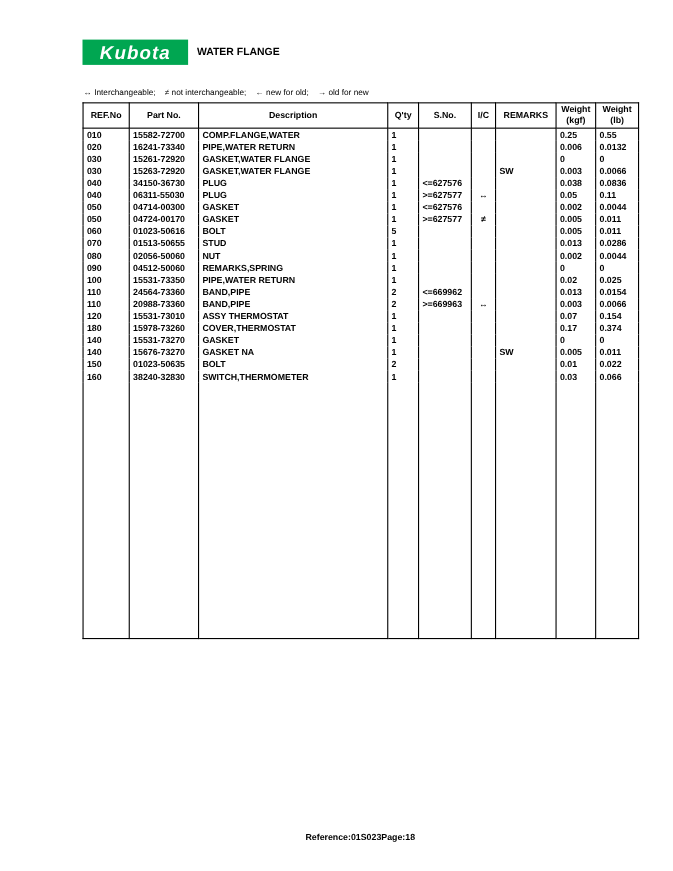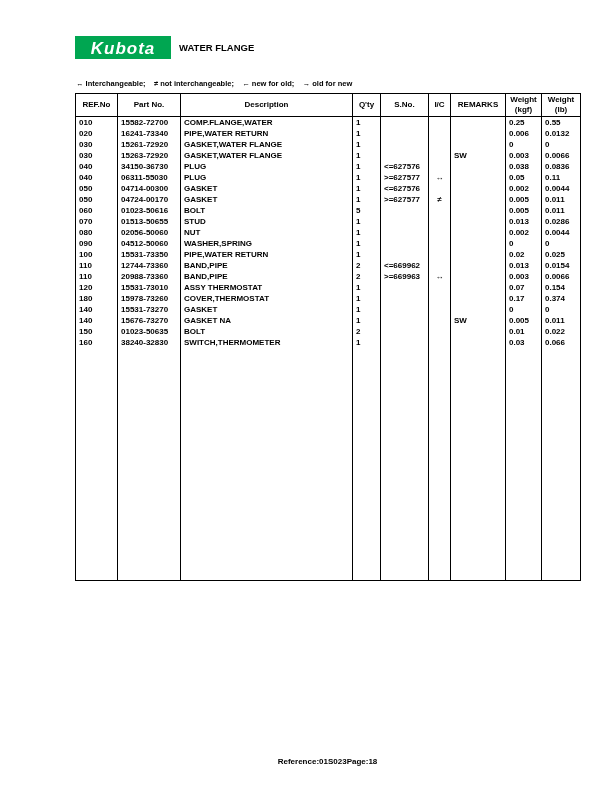--- a/index.html
+++ b/index.html
@@ -38,21 +38,20 @@
     margin-left: 8px;
     align-self: flex-start;
     margin-top: 6px;
   }
   .legend {
     position: absolute;
     top: 79px;
     left: 76px;
     font-size: 7.5px;
     white-space: pre;
-    font-weight: bold;
   }
   .table-wrap {
     position: absolute;
     top: 93px;
     left: 75px;
     width: 505px;
   }
   table.parts {
     border-collapse: collapse;
     table-layout: fixed;
@@ -256,42 +255,42 @@
             <td class="c-qty">1</td>
             <td class="c-serial-no"></td>
             <td class="c-ic"></td>
             <td class="c-remarks"></td>
             <td class="c-weight-kgf">0.002</td>
             <td class="c-weight-lb">0.0044</td>
           </tr>
           <tr>
             <td class="c-ref-no">090</td>
             <td class="c-part-no">04512-50060</td>
-            <td class="c-description">WASHER,SPRING</td>
+            <td class="c-description">REMARKS,SPRING</td>
             <td class="c-qty">1</td>
             <td class="c-serial-no"></td>
             <td class="c-ic"></td>
             <td class="c-remarks"></td>
             <td class="c-weight-kgf">0</td>
             <td class="c-weight-lb">0</td>
           </tr>
           <tr>
             <td class="c-ref-no">100</td>
             <td class="c-part-no">15531-73350</td>
             <td class="c-description">PIPE,WATER RETURN</td>
             <td class="c-qty">1</td>
             <td class="c-serial-no"></td>
             <td class="c-ic"></td>
             <td class="c-remarks"></td>
             <td class="c-weight-kgf">0.02</td>
             <td class="c-weight-lb">0.025</td>
           </tr>
           <tr>
             <td class="c-ref-no">110</td>
-            <td class="c-part-no">12744-73360</td>
+            <td class="c-part-no">24564-73360</td>
             <td class="c-description">BAND,PIPE</td>
             <td class="c-qty">2</td>
             <td class="c-serial-no">&lt;=669962</td>
             <td class="c-ic"></td>
             <td class="c-remarks"></td>
             <td class="c-weight-kgf">0.013</td>
             <td class="c-weight-lb">0.0154</td>
           </tr>
           <tr>
             <td class="c-ref-no">110</td>

